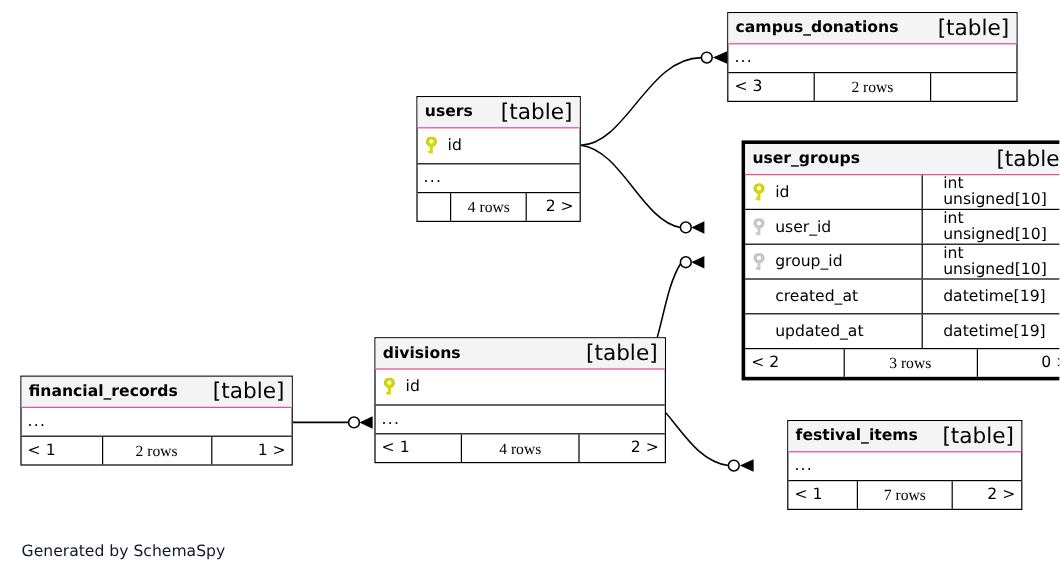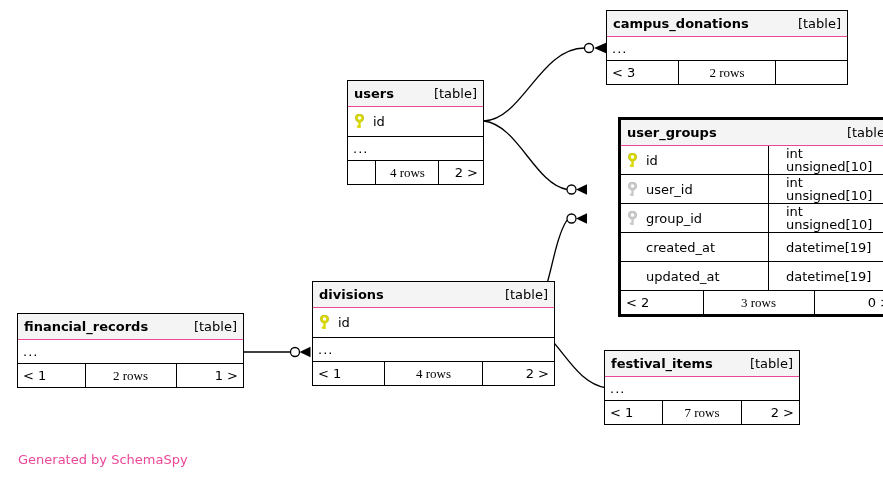--- a/index.html
+++ b/index.html
@@ -15,21 +15,21 @@
   .tbl{
     position:absolute;background:#fff;border:1px solid #000;
     box-sizing:border-box;font-size:13px;line-height:1;
   }
   .tbl.emph{border-width:3px;}
   .hdr{
     height:26px;display:flex;justify-content:space-between;align-items:center;
     background:#f4f4f4;border-bottom:1px solid #ec4899;padding:0 6px;box-sizing:border-box;
   }
   .tname{font-weight:bold;font-size:13px;}
-  .ttag{font-size:13px;}
+  .ttag{font-size:18px;}
   .row{
     height:30px;display:flex;align-items:stretch;
     border-bottom:1px solid #000;box-sizing:border-box;
   }
   .tbl.emph .row{height:29px;}
   .row .namecell{flex:1 1 auto;display:flex;align-items:center;padding:0 4px 0 6px;min-width:0;}
   .row .typecell{
     flex:0 0 128px;display:flex;align-items:center;padding:0 17px;
     border-left:1px solid #000;box-sizing:border-box;
   }
@@ -38,21 +38,21 @@
   .keyspacer{flex:0 0 auto;width:11px;height:15px;margin-right:8px;}
   .foot{height:23px;display:flex;align-items:stretch;font-size:13px;}
   .fcell{display:flex;align-items:center;padding:0 5px;box-sizing:border-box;}
   .fcell.l{flex:0 0 30%;border-right:1px solid #000;justify-content:flex-start;}
   .fcell.c{flex:1 1 auto;justify-content:center;font-family:Liberation Serif, serif;}
   .fcell.r{flex:0 0 30%;border-left:1px solid #000;justify-content:flex-end;}
   .tbl[data-table="users"] .fcell.l{flex:0 0 21%;}
   .tbl[data-table="users"] .fcell.r{flex:0 0 33%;}
 
   #note{
-    position:absolute;left:18px;top:452px;font-size:13px;color:#ec4899;
+    position:absolute;left:18px;top:452px;font-size:13px;color:#0f172a;
   }
 </style>
 </head>
 <body>
 
 <div id="canvas">
 
   <svg id="edges" viewBox="0 0 883 481">
     <g>
       <path class="edge-line" d="M484,121 C522,120 540,48 584.5,48"></path>
@@ -210,21 +210,21 @@
         <span class="ttag">[table]</span>
       </div>
       <div class="row dots">...</div>
       <div class="foot">
         <span class="fcell l">&lt; 1</span>
         <span class="fcell c">2 rows</span>
         <span class="fcell r">1 &gt;</span>
       </div>
     </div>
 
-  <div class="tbl" data-table="festival_items" style="left:604px;top:350px;width:196px;">
+  <div class="tbl" data-table="festival_items" style="left:656px;top:350px;width:196px;">
       <div class="hdr">
         <span class="tname">festival_items</span>
         <span class="ttag">[table]</span>
       </div>
       <div class="row dots">...</div>
       <div class="foot">
         <span class="fcell l">&lt; 1</span>
         <span class="fcell c">7 rows</span>
         <span class="fcell r">2 &gt;</span>
       </div>

